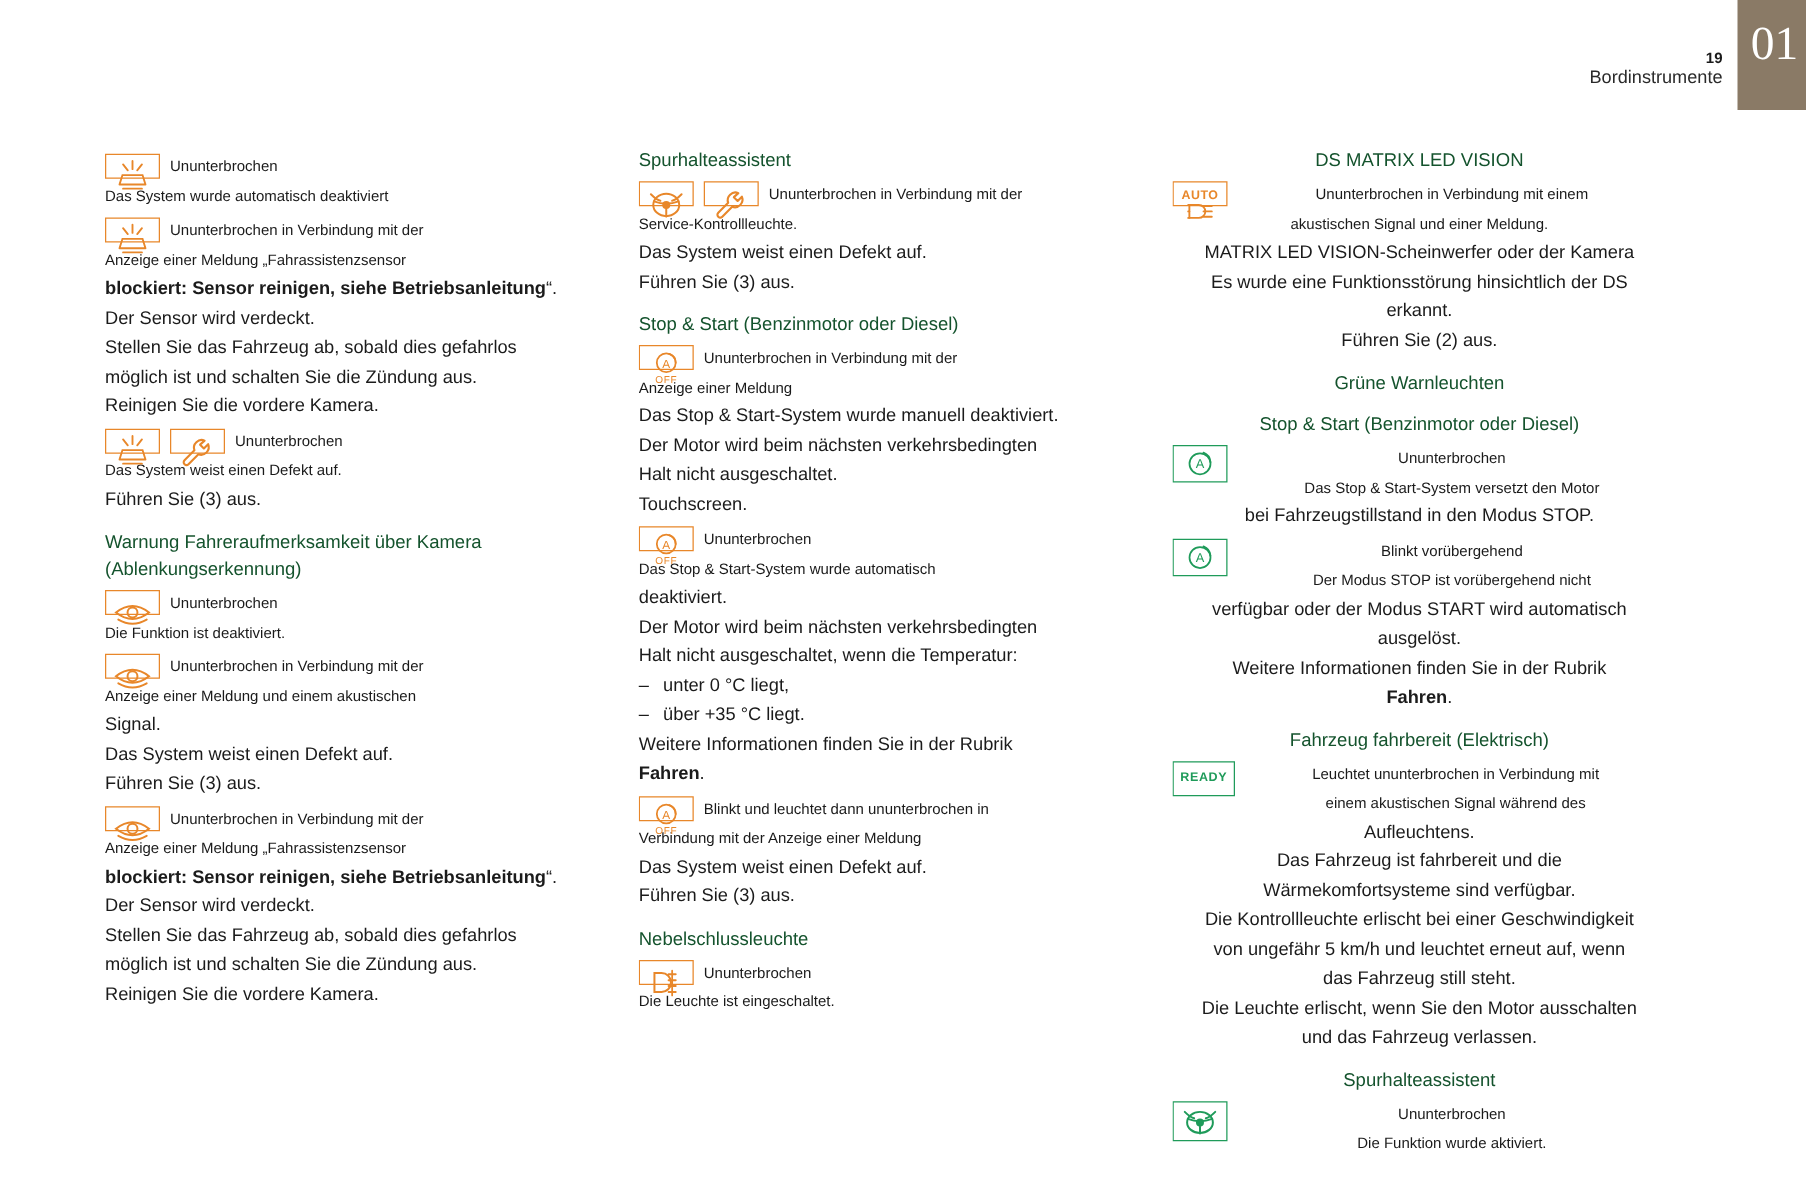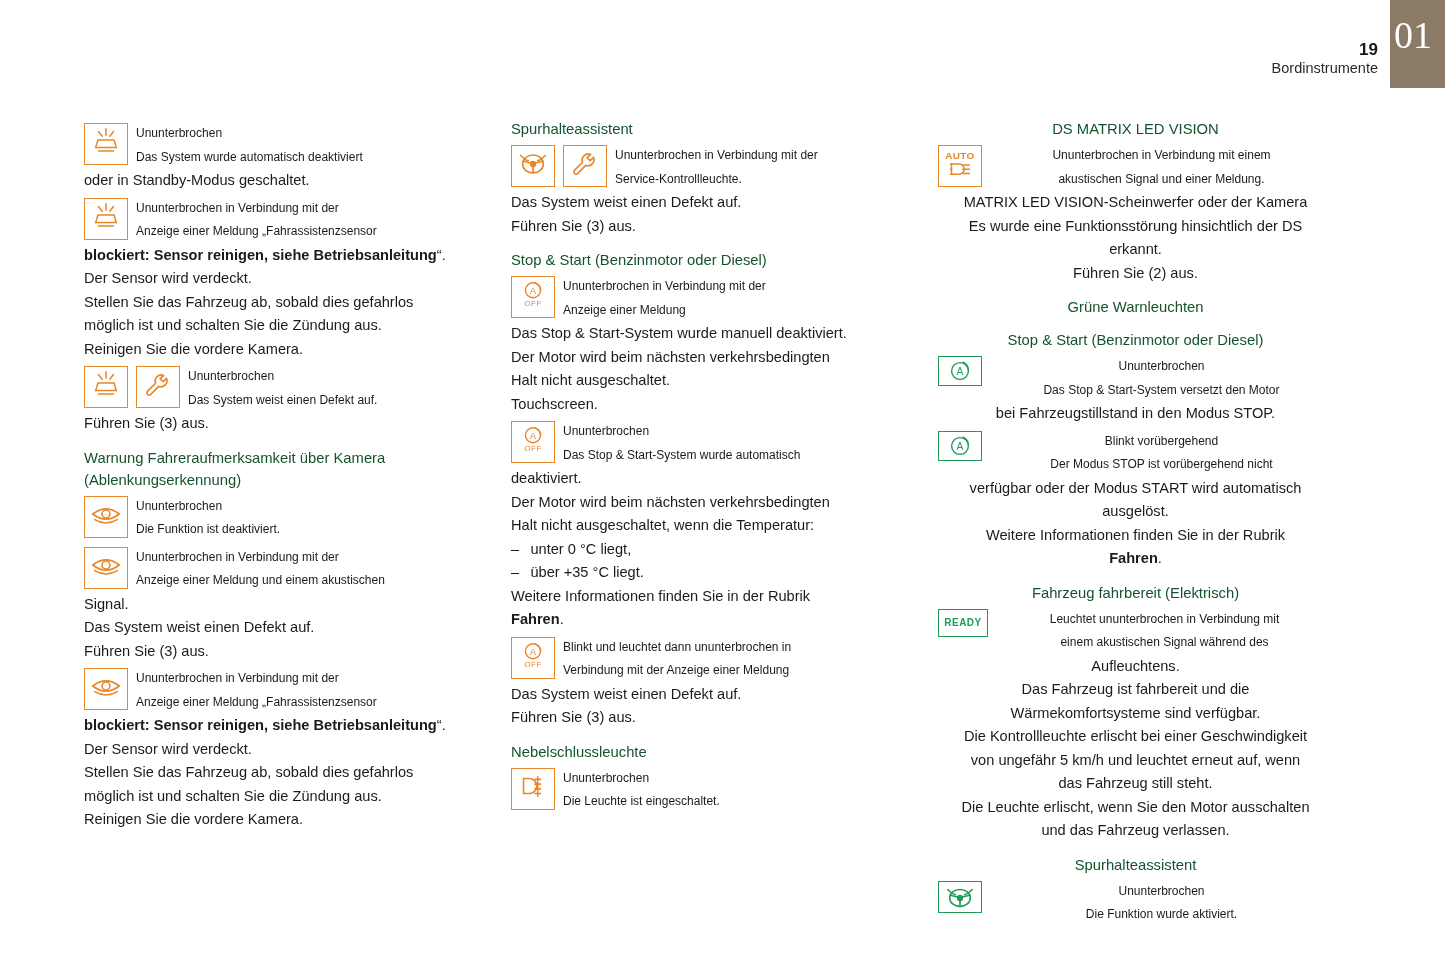--- a/index.html
+++ b/index.html
@@ -25,36 +25,36 @@
     display: flex;
     align-items: flex-start;
   }
   .header-texts {
     text-align: right;
     padding-top: 40px;
     padding-right: 12px;
     line-height: 1.15;
   }
   .page-number {
-    font-size: 17px;
+    font-size: 12px;
     font-weight: bold;
     color: #1a1a1a;
   }
   .header-title {
     font-size: 14.5px;
     color: #2a2a2a;
   }
   .chapter-tab {
     width: 55px;
     height: 88px;
     background: #8a7a66;
     color: #ffffff;
     font-size: 38px;
     line-height: 70px;
-    text-align: left;
+    text-align: center;
     padding-left: 4px;
     box-sizing: border-box;
     font-family: "Liberation Serif", serif;
     font-weight: 300;
   }
 
   
   .columns {
     position: absolute;
     top: 118px;
@@ -117,21 +117,21 @@
   }
   .clearfix::after {
     content: "";
     display: block;
     clear: both;
   }
 
   
   .ic {
     width: 44px;
-    height: 42px;
+    height: 20px;
     border: 1.6px solid #e8872a;
     box-sizing: border-box;
     position: relative;
     flex: 0 0 auto;
   }
   .ic.green { border-color: #1f9b5a; }
 
   
   .ic-camera svg, .ic-wrench svg, .ic-eye svg, .ic-steer svg,
   .ic-auto svg, .ic-fog svg, .ic-a svg { display: block; }
@@ -175,21 +175,20 @@
               <path d="M22 5 v7"></path>
               <path d="M14 8 l4 5"></path>
               <path d="M30 8 l-4 5"></path>
             </g>
           </svg>
         </div>
       </div>
       <div class="btext">Ununterbrochen</div>
       <div class="btext">Das System wurde automatisch deaktiviert</div>
     </div>
-    <div class="ptext">oder in Standby-Modus geschaltet.</div>
 
     <div class="iconblock clearfix">
       <div class="icons">
         <div class="ic ic-camera">
           <svg viewBox="0 0 44 36" width="42" height="34">
             <g stroke="#e8872a" stroke-width="1.6" fill="none" stroke-linecap="round">
               <path d="M11 25 h22 M11 25 l2.5 -8 h17 l2.5 8"></path>
               <path d="M14 28.5 h16"></path>
               <path d="M22 5 v7"></path>
               <path d="M14 8 l4 5"></path>

